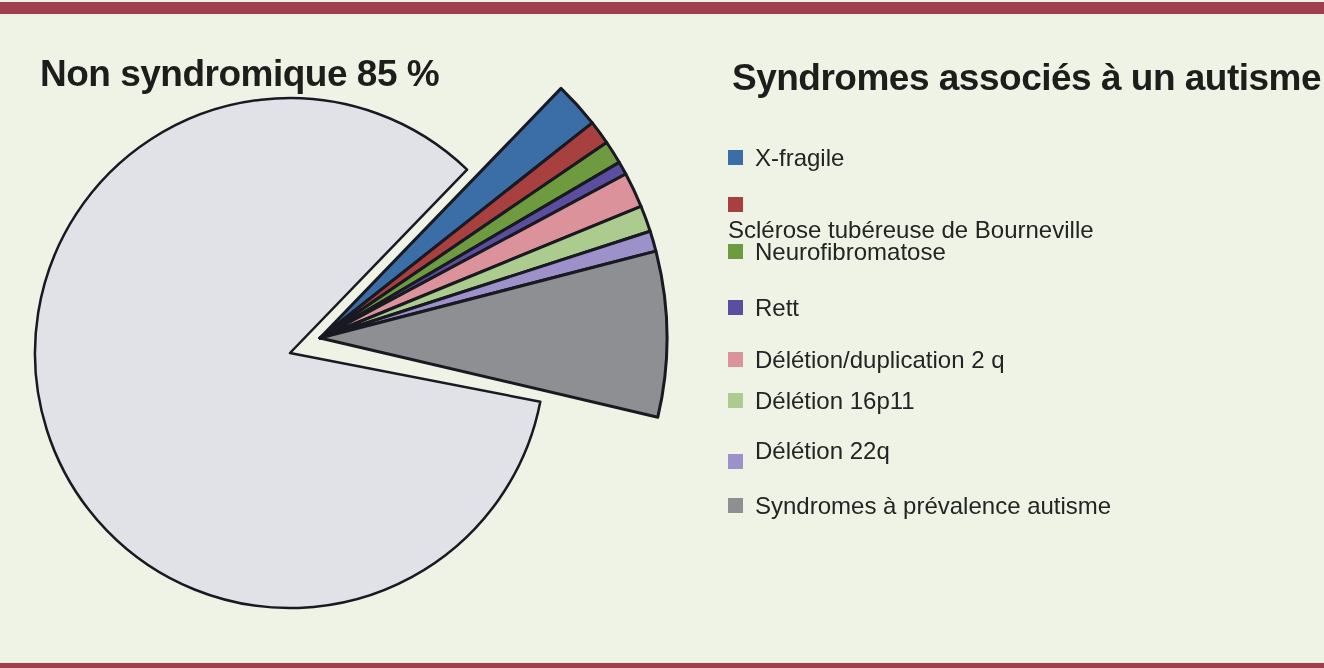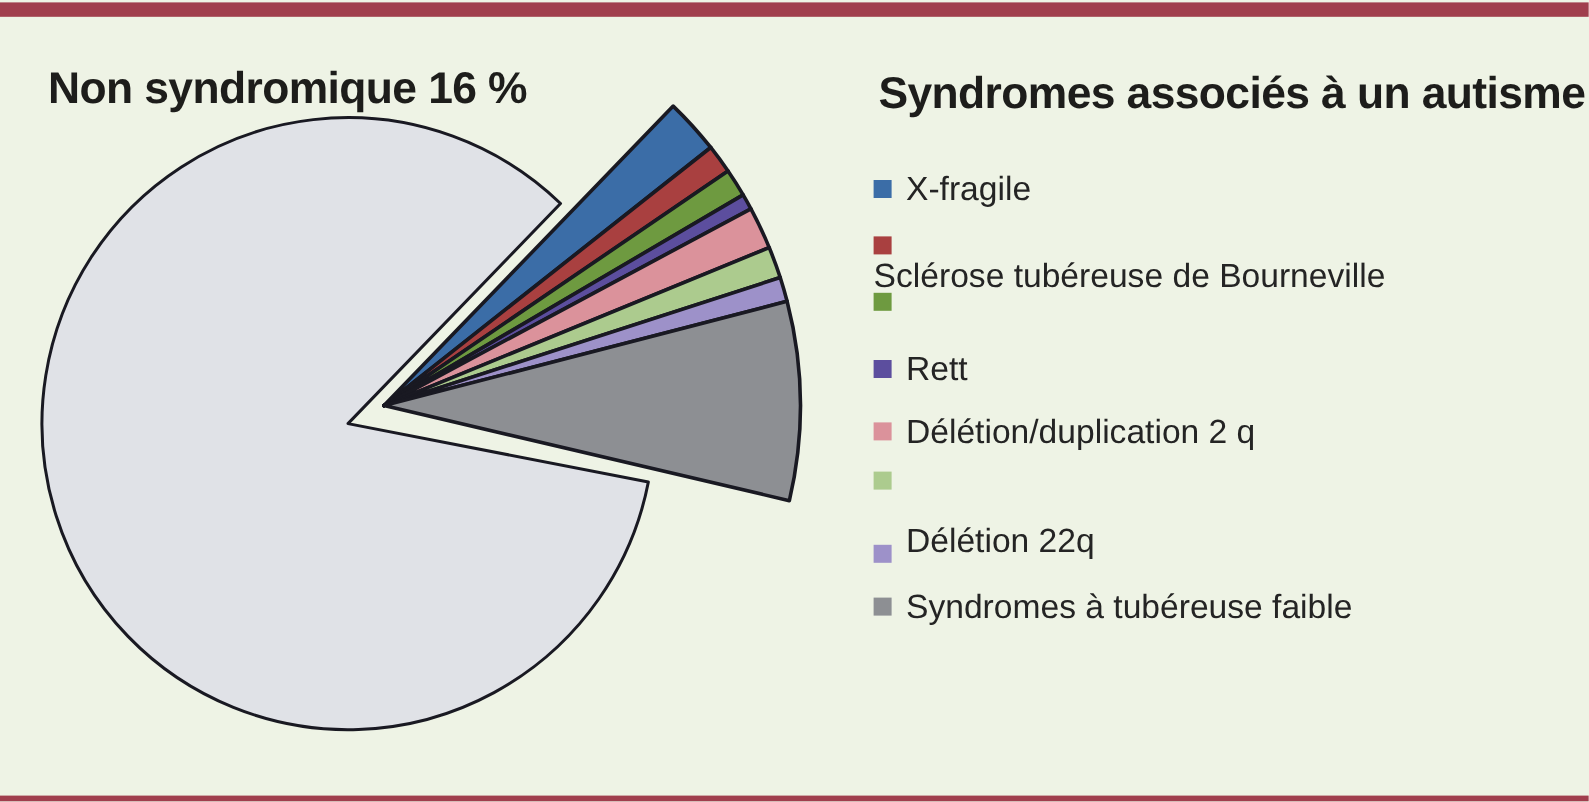--- a/index.html
+++ b/index.html
@@ -13,21 +13,21 @@
   #bottom-rule{bottom:0;height:5px;}
   #pie-svg{position:absolute;left:0;top:0;}
   .title{
     position:absolute;font-weight:bold;font-size:37px;line-height:1.1;
     letter-spacing:-0.5px;color:#1d1d1b;white-space:nowrap;
   }
   #left-title{left:40px;top:54px;}
   #legend-title{left:732px;top:58px;}
   .legend-row{
     position:absolute;left:728px;display:flex;align-items:flex-start;
-    font-size:28px;color:#242424;line-height:36px;white-space:nowrap;
+    font-size:24px;color:#242424;line-height:36px;white-space:nowrap;
   }
   .swatch{
     flex:0 0 auto;width:15px;height:15px;margin:10px 12px 0 0;
   }
   .legend-label{display:block;}
 </style>
 </head>
 <body style="background: rgb(238, 243, 229);">
 
 <div id="stage">
@@ -38,63 +38,69 @@
       <path d="M 320 338 L 561.0,88.4 A 347 347 0 0 1 592.3,122.9 Z" fill="#3b6da7" stroke="#191922" stroke-width="3" stroke-linejoin="round"></path>
       <path d="M 320 338 L 592.3,122.9 A 347 347 0 0 1 606.7,142.5 Z" fill="#a94040" stroke="#191922" stroke-width="3" stroke-linejoin="round"></path>
       <path d="M 320 338 L 606.7,142.5 A 347 347 0 0 1 619.3,162.4 Z" fill="#6e9a40" stroke="#191922" stroke-width="3" stroke-linejoin="round"></path>
       <path d="M 320 338 L 619.3,162.4 A 347 347 0 0 1 625.8,174.0 Z" fill="#5c4e9e" stroke="#191922" stroke-width="3" stroke-linejoin="round"></path>
       <path d="M 320 338 L 625.8,174.0 A 347 347 0 0 1 641.0,206.3 Z" fill="#db929b" stroke="#191922" stroke-width="3" stroke-linejoin="round"></path>
       <path d="M 320 338 L 641.0,206.3 A 347 347 0 0 1 650.2,231.3 Z" fill="#accb8e" stroke="#191922" stroke-width="3" stroke-linejoin="round"></path>
       <path d="M 320 338 L 650.2,231.3 A 347 347 0 0 1 655.9,251.1 Z" fill="#9d91c9" stroke="#191922" stroke-width="3" stroke-linejoin="round"></path>
       <path d="M 320 338 L 655.9,251.1 A 347 347 0 0 1 657.8,417.2 Z" fill="#8d8f93" stroke="#191922" stroke-width="3" stroke-linejoin="round"></path>
     </svg>
 
-  <div id="left-title" class="title">Non syndromique 16 %</div>
+  <div id="left-title" class="title">Non syndromique 85 %</div>
 
   <div id="legend-title" class="title">Syndromes associés à un autisme 15 %</div>
 
   <div id="legend">
       <div class="legend-row" style="top: 140px;">
         <span class="swatch" style="background: rgb(59, 109, 167);"></span>
         <span>
           <span class="legend-label">X-fragile</span>
         </span>
       </div>
       <div class="legend-row" style="top: 187px; flex-direction: column;">
         <span class="swatch" style="background: rgb(169, 64, 64);"></span>
         <span>
           <span class="legend-label">Sclérose tubéreuse de Bourneville</span>
         </span>
       </div>
       <div class="legend-row" style="top: 234px;">
         <span class="swatch" style="background: rgb(110, 154, 64);"></span>
+        <span>
+          <span class="legend-label">Neurofibromatose</span>
+        </span>
       </div>
       <div class="legend-row" style="top: 290px;">
         <span class="swatch" style="background: rgb(92, 78, 158);"></span>
         <span>
           <span class="legend-label">Rett</span>
         </span>
       </div>
       <div class="legend-row" style="top: 342px;">
         <span class="swatch" style="background: rgb(219, 146, 155);"></span>
         <span>
           <span class="legend-label">Délétion/duplication 2 q</span>
         </span>
       </div>
       <div class="legend-row" style="top: 383px;">
         <span class="swatch" style="background: rgb(172, 203, 142);"></span>
+        <span>
+          <span class="legend-label">Délétion 16p11</span>
+        </span>
       </div>
       <div class="legend-row" style="top: 433px; align-items: flex-end;">
         <span class="swatch" style="background: rgb(157, 145, 201);"></span>
         <span>
           <span class="legend-label">Délétion 22q</span>
         </span>
       </div>
       <div class="legend-row" style="top: 488px;">
         <span class="swatch" style="background: rgb(141, 143, 147);"></span>
         <span>
-          <span class="legend-label">Syndromes à tubéreuse faible</span>
+          <span class="legend-label">Syndromes à prévalence autisme</span>
         </span>
       </div>
     </div>
 
   <div id="bottom-rule" class="rule" style="background: rgb(160, 62, 77);"></div>
 </div>
 
 </body></html>

